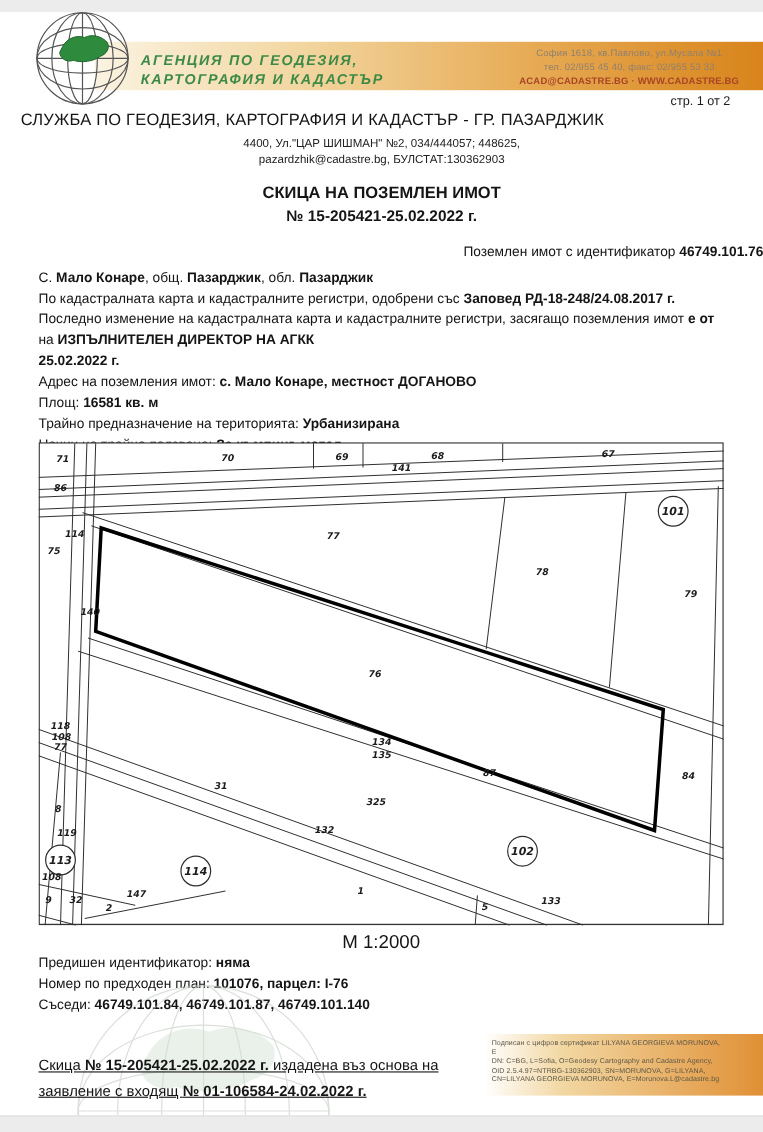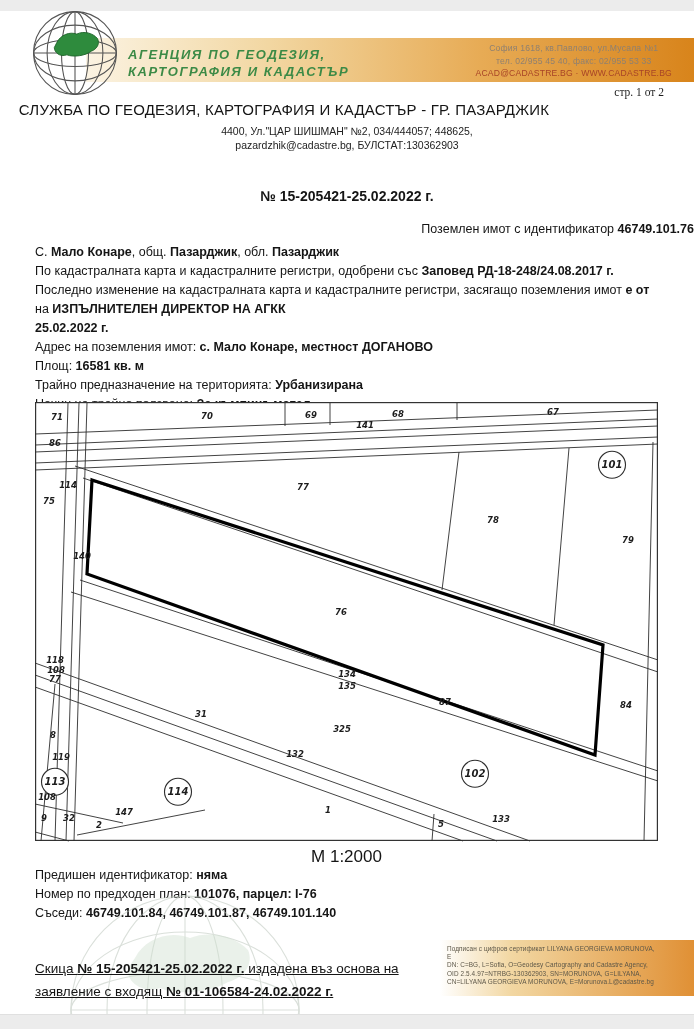--- a/index.html
+++ b/index.html
@@ -10,22 +10,22 @@
   .strip.bottom{bottom:0;height:14px;border-top:1px solid #e0e0e0;}
 
   
   .banner{position:absolute;left:86px;top:38px;right:0;height:44px;
           background:linear-gradient(90deg,#fbf3e2 0%,#f2d7a2 30%,#e7ab55 65%,#d8841b 100%);}
   .logo{position:absolute;left:30px;top:8px;width:90px;height:90px;}
   .agency-name{position:absolute;left:128px;top:46px;color:#3c8a46;font-weight:bold;font-style:italic;
                font-size:13px;letter-spacing:1.6px;line-height:17px;white-space:nowrap;}
   .hq{position:absolute;right:22px;top:42px;font-size:8.6px;line-height:12.5px;color:#8f8070;
       letter-spacing:.2px;text-align:center;}
-  .hq .email{color:#a84427;font-weight:normal;}
-  .pagenum{position:absolute;right:30px;top:86px;font-size:11.5px;color:#1c1c1c;font-family:Liberation Serif, serif;}
+  .hq .email{color:#a84427;font-weight:bold;}
+  .pagenum{position:absolute;right:30px;top:86px;font-size:11.5px;color:#1c1c1c;}
 
   .office-title{position:absolute;left:0;top:101px;width:568px;text-align:center;font-size:15px;letter-spacing:.2px;}
   .office-addr{position:absolute;left:0;top:124px;width:694px;text-align:center;font-size:10.5px;line-height:14px;color:#222;}
 
   .doc-title{position:absolute;left:0;top:167px;width:694px;text-align:center;font-weight:bold;font-size:15px;}
   .doc-number{position:absolute;left:0;top:188px;width:694px;text-align:center;font-weight:bold;font-size:14px;}
   .subject{position:absolute;left:0;top:222px;width:694px;text-align:right;font-size:12.5px;}
 
   .info-block{position:absolute;left:35px;top:243px;width:631px;font-size:12.5px;line-height:19px;}
   .rich-line .b{font-weight:bold;}
@@ -77,20 +77,21 @@
   </div>
 
   <div class="pagenum">стр. 1 от 2</div>
 
   <div class="office-title">СЛУЖБА ПО ГЕОДЕЗИЯ, КАРТОГРАФИЯ И КАДАСТЪР - ГР. ПАЗАРДЖИК</div>
   <div class="office-addr">
     <div>4400, Ул."ЦАР ШИШМАН" №2, 034/444057; 448625,</div>
     <div>pazardzhik@cadastre.bg, БУЛСТАТ:130362903</div>
   </div>
 
+  <div class="doc-title">СКИЦА НА ПОЗЕМЛЕН ИМОТ</div>
   <div class="doc-number">№ 15-205421-25.02.2022 г.</div>
   <div class="subject rich-line"><span>Поземлен имот с  идентификатор  </span><span class="b">46749.101.76</span></div>
 
   <div class="info-block">
       <div class="rich-line"><span>С. </span><span class="b">Мало Конаре</span><span>, общ. </span><span class="b">Пазарджик</span><span>, обл. </span><span class="b">Пазарджик</span></div>
       <div class="rich-line"><span>По кадастралната карта и кадастралните регистри, одобрени със </span><span class="b">Заповед РД-18-248/24.08.2017 г.</span></div>
       <div class="rich-line"><span>Последно изменение на кадастралната карта и кадастралните регистри, засягащо поземления имот </span><span class="b">е от</span></div>
       <div class="rich-line"><span>на </span><span class="b">ИЗПЪЛНИТЕЛЕН ДИРЕКТОР НА АГКК</span></div>
       <div class="rich-line"><span class="b">25.02.2022 г.</span></div>
       <div class="rich-line"><span>Адрес на поземления имот: </span><span class="b">с. Мало Конаре, местност ДОГАНОВО</span></div>

